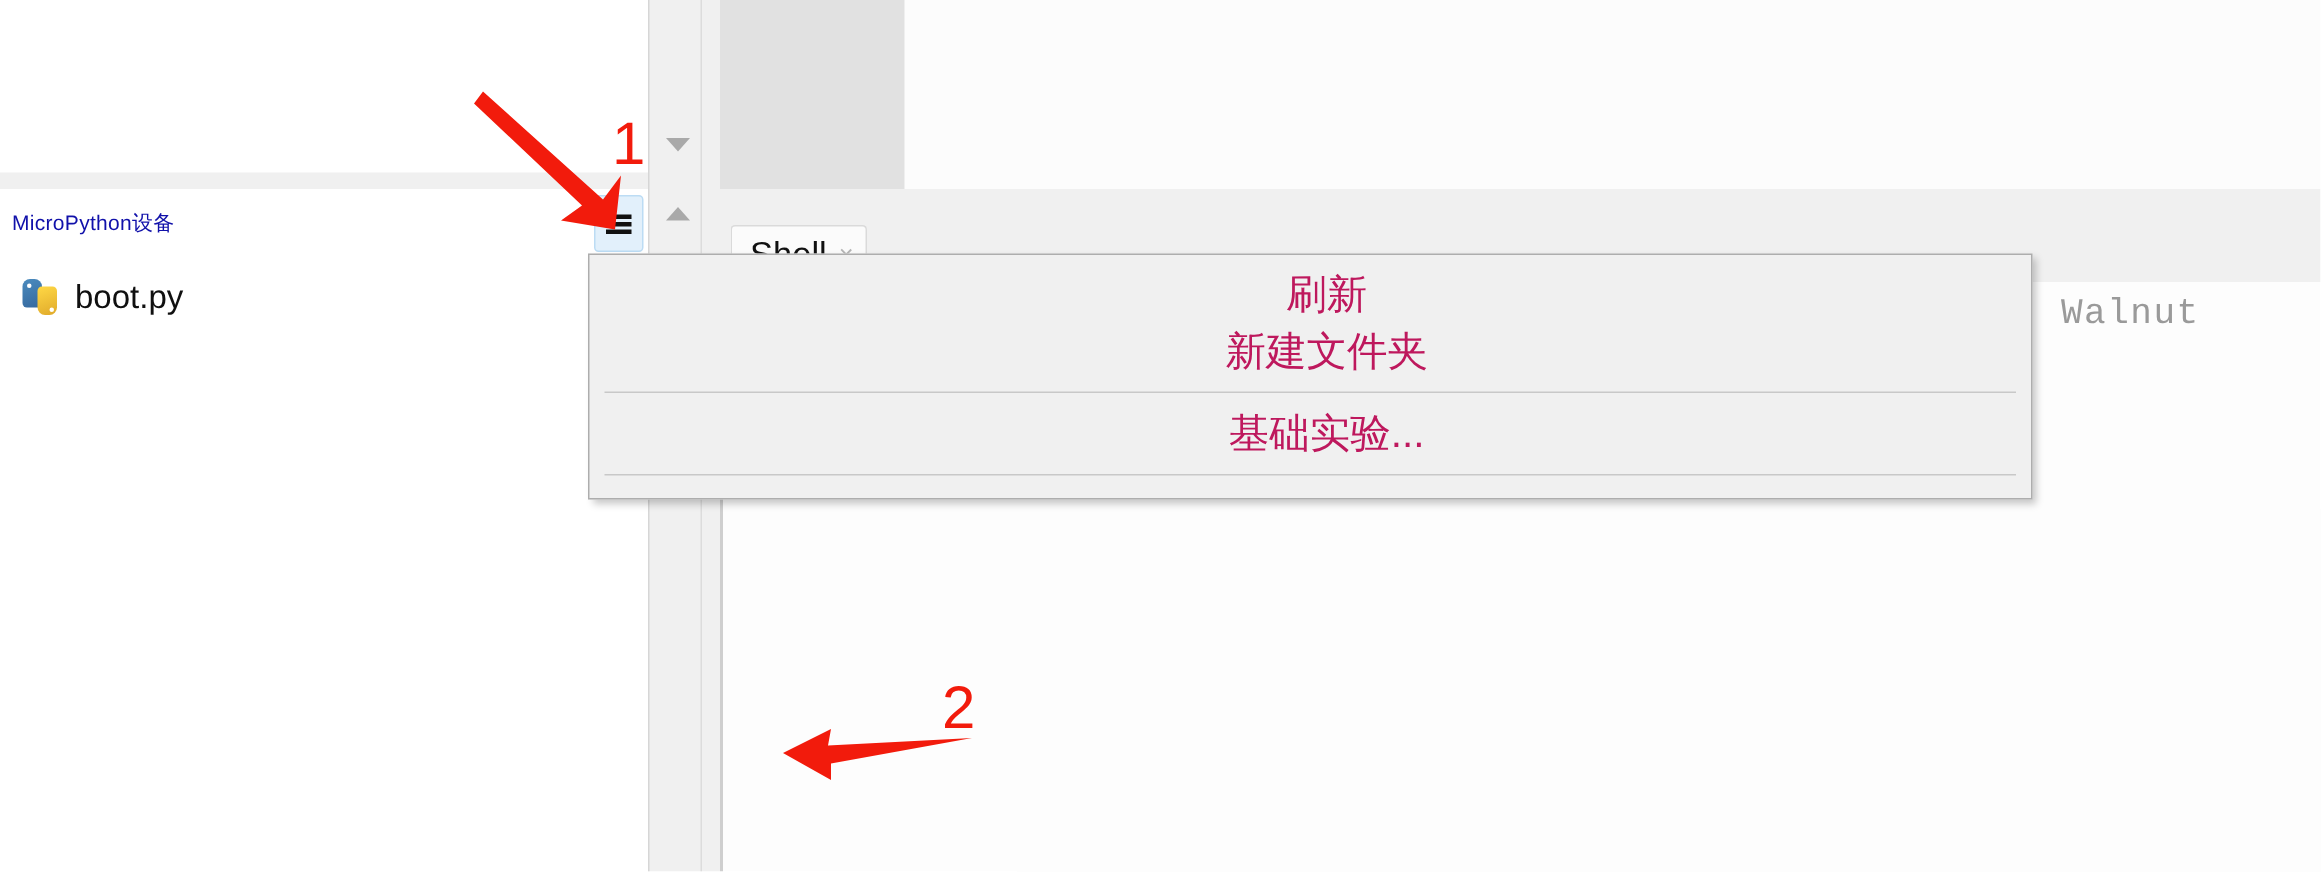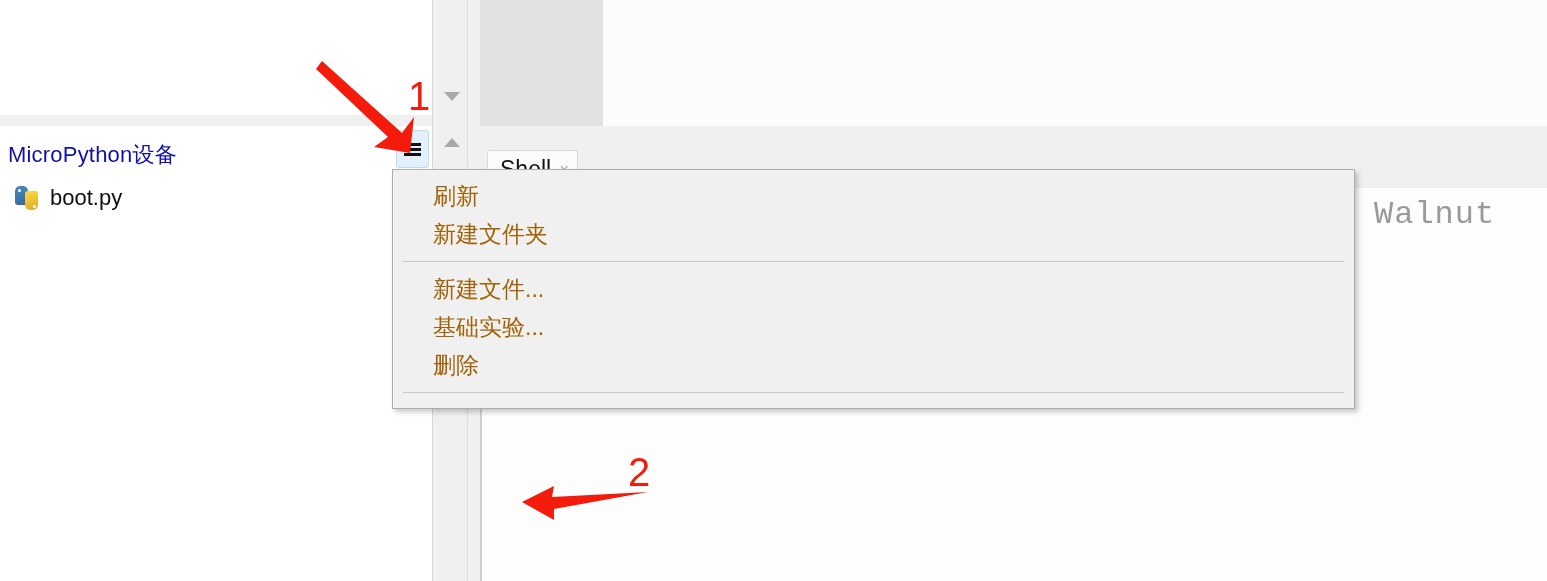--- a/index.html
+++ b/index.html
@@ -23,21 +23,21 @@
   #editor-strip{left:480px;top:0;width:1067px;height:126px;background:#fcfcfc;}
   #editor-doc{left:480px;top:0;width:123px;height:126px;background:#e1e1e1;}
 
   #shell-header{left:480px;top:126px;width:1067px;height:62px;background:#f0f0f0;}
   #shell-body{left:480px;top:188px;width:1067px;height:393px;background:#fdfdfd;}
   #shell-left-border{left:480px;top:188px;width:2px;height:393px;background:#cfcfcf;}
 
   
   #device-label{
     position:absolute;left:8px;top:140px;
-    font-size:22px;color:#1111aa;letter-spacing:.2px;white-space:nowrap;
+    font-size:14px;color:#1111aa;letter-spacing:.2px;white-space:nowrap;
   }
   #file-row{position:absolute;left:14px;top:185px;display:flex;align-items:center;gap:10px;}
   .py-ico{width:26px;height:26px;position:relative;flex:0 0 auto;}
   .py-ico .s1,.py-ico .s2{position:absolute;width:13px;height:19px;border-radius:5px 5px 3px 3px;}
   .py-ico .s1{left:1px;top:1px;background:linear-gradient(160deg,#4b8bbe,#35689e);}
   .py-ico .s2{left:11px;top:6px;background:linear-gradient(160deg,#ffd845,#e0aa2b);border-radius:3px 3px 5px 5px;}
   .py-ico .d1{position:absolute;left:4px;top:4px;width:3px;height:3px;border-radius:50%;background:#fff;}
   .py-ico .d2{position:absolute;left:19px;top:20px;width:3px;height:3px;border-radius:50%;background:#fff;}
   #file-name{font-size:22px;color:#101010;white-space:nowrap;}
 
@@ -62,33 +62,33 @@
     border-radius:3px 3px 0 0;display:flex;align-items:center;
     padding:0 8px 0 12px;gap:8px;box-sizing:border-box;
   }
   #shell-tab-label{font-size:23px;color:#111;white-space:nowrap;}
   #shell-tab-close{font-size:17px;color:#b5b5b5;}
 
   
   #shell-text{
     position:absolute;left:1374px;top:196px;
     font-family:"Liberation Mono","DejaVu Sans Mono",monospace;
-    font-size:32px;color:#9a9a9a;letter-spacing:1px;white-space:nowrap;
+    font-size:24px;color:#9a9a9a;letter-spacing:1px;white-space:nowrap;
   }
 
   
   #context-menu{
     position:absolute;left:392px;top:169px;width:963px;
     background:#f0f0f0;border:1px solid #adadad;
     box-shadow:3px 3px 5px rgba(0,0,0,.22);
     padding:7px 0 7px 0;box-sizing:border-box;
   }
   .mi{
-    padding:2px 18px 2px 40px;font-size:23px;color:#a16207;
-    line-height:34px;white-space:nowrap;
+    padding:2px 18px 2px 40px;font-size:27px;color:#be185d;
+    line-height:34px;white-space:nowrap;text-align:center;
   }
   .msep{height:1px;background:#c8c8c8;margin:8px 10px 8px 10px;}
 
   
   .anno-num{position:absolute;font-size:40px;font-weight:400;line-height:1;}
   #anno-1{left:408px;top:76px;}
   #anno-2{left:628px;top:452px;}
   .anno-arrow{position:absolute;pointer-events:none;}
 </style>
 </head>
@@ -138,23 +138,21 @@
 </div>
 
 <div id="shell-text">Walnut</div>
 
 <div id="context-menu">
   <div class="mi">刷新</div>
   <div class="mi">新建文件夹</div>
 
   <div class="msep"></div>
 
-  <div class="mi">新建文件...</div>
   <div class="mi">基础实验...</div>
-  <div class="mi">删除</div>
 
   <div class="msep"></div>
 
 </div>
 
 <svg class="anno-arrow" style="left:310px;top:55px;width:120px;height:110px" viewBox="0 0 120 110">
   <path d="M12 6 L92 78 L104 62 L100 98 L64 92 L78 82 L6 14 Z" fill="#f21b0c"></path>
 </svg>
 <div class="anno-num" id="anno-1" style="color:#f21b0c">1</div>
 

